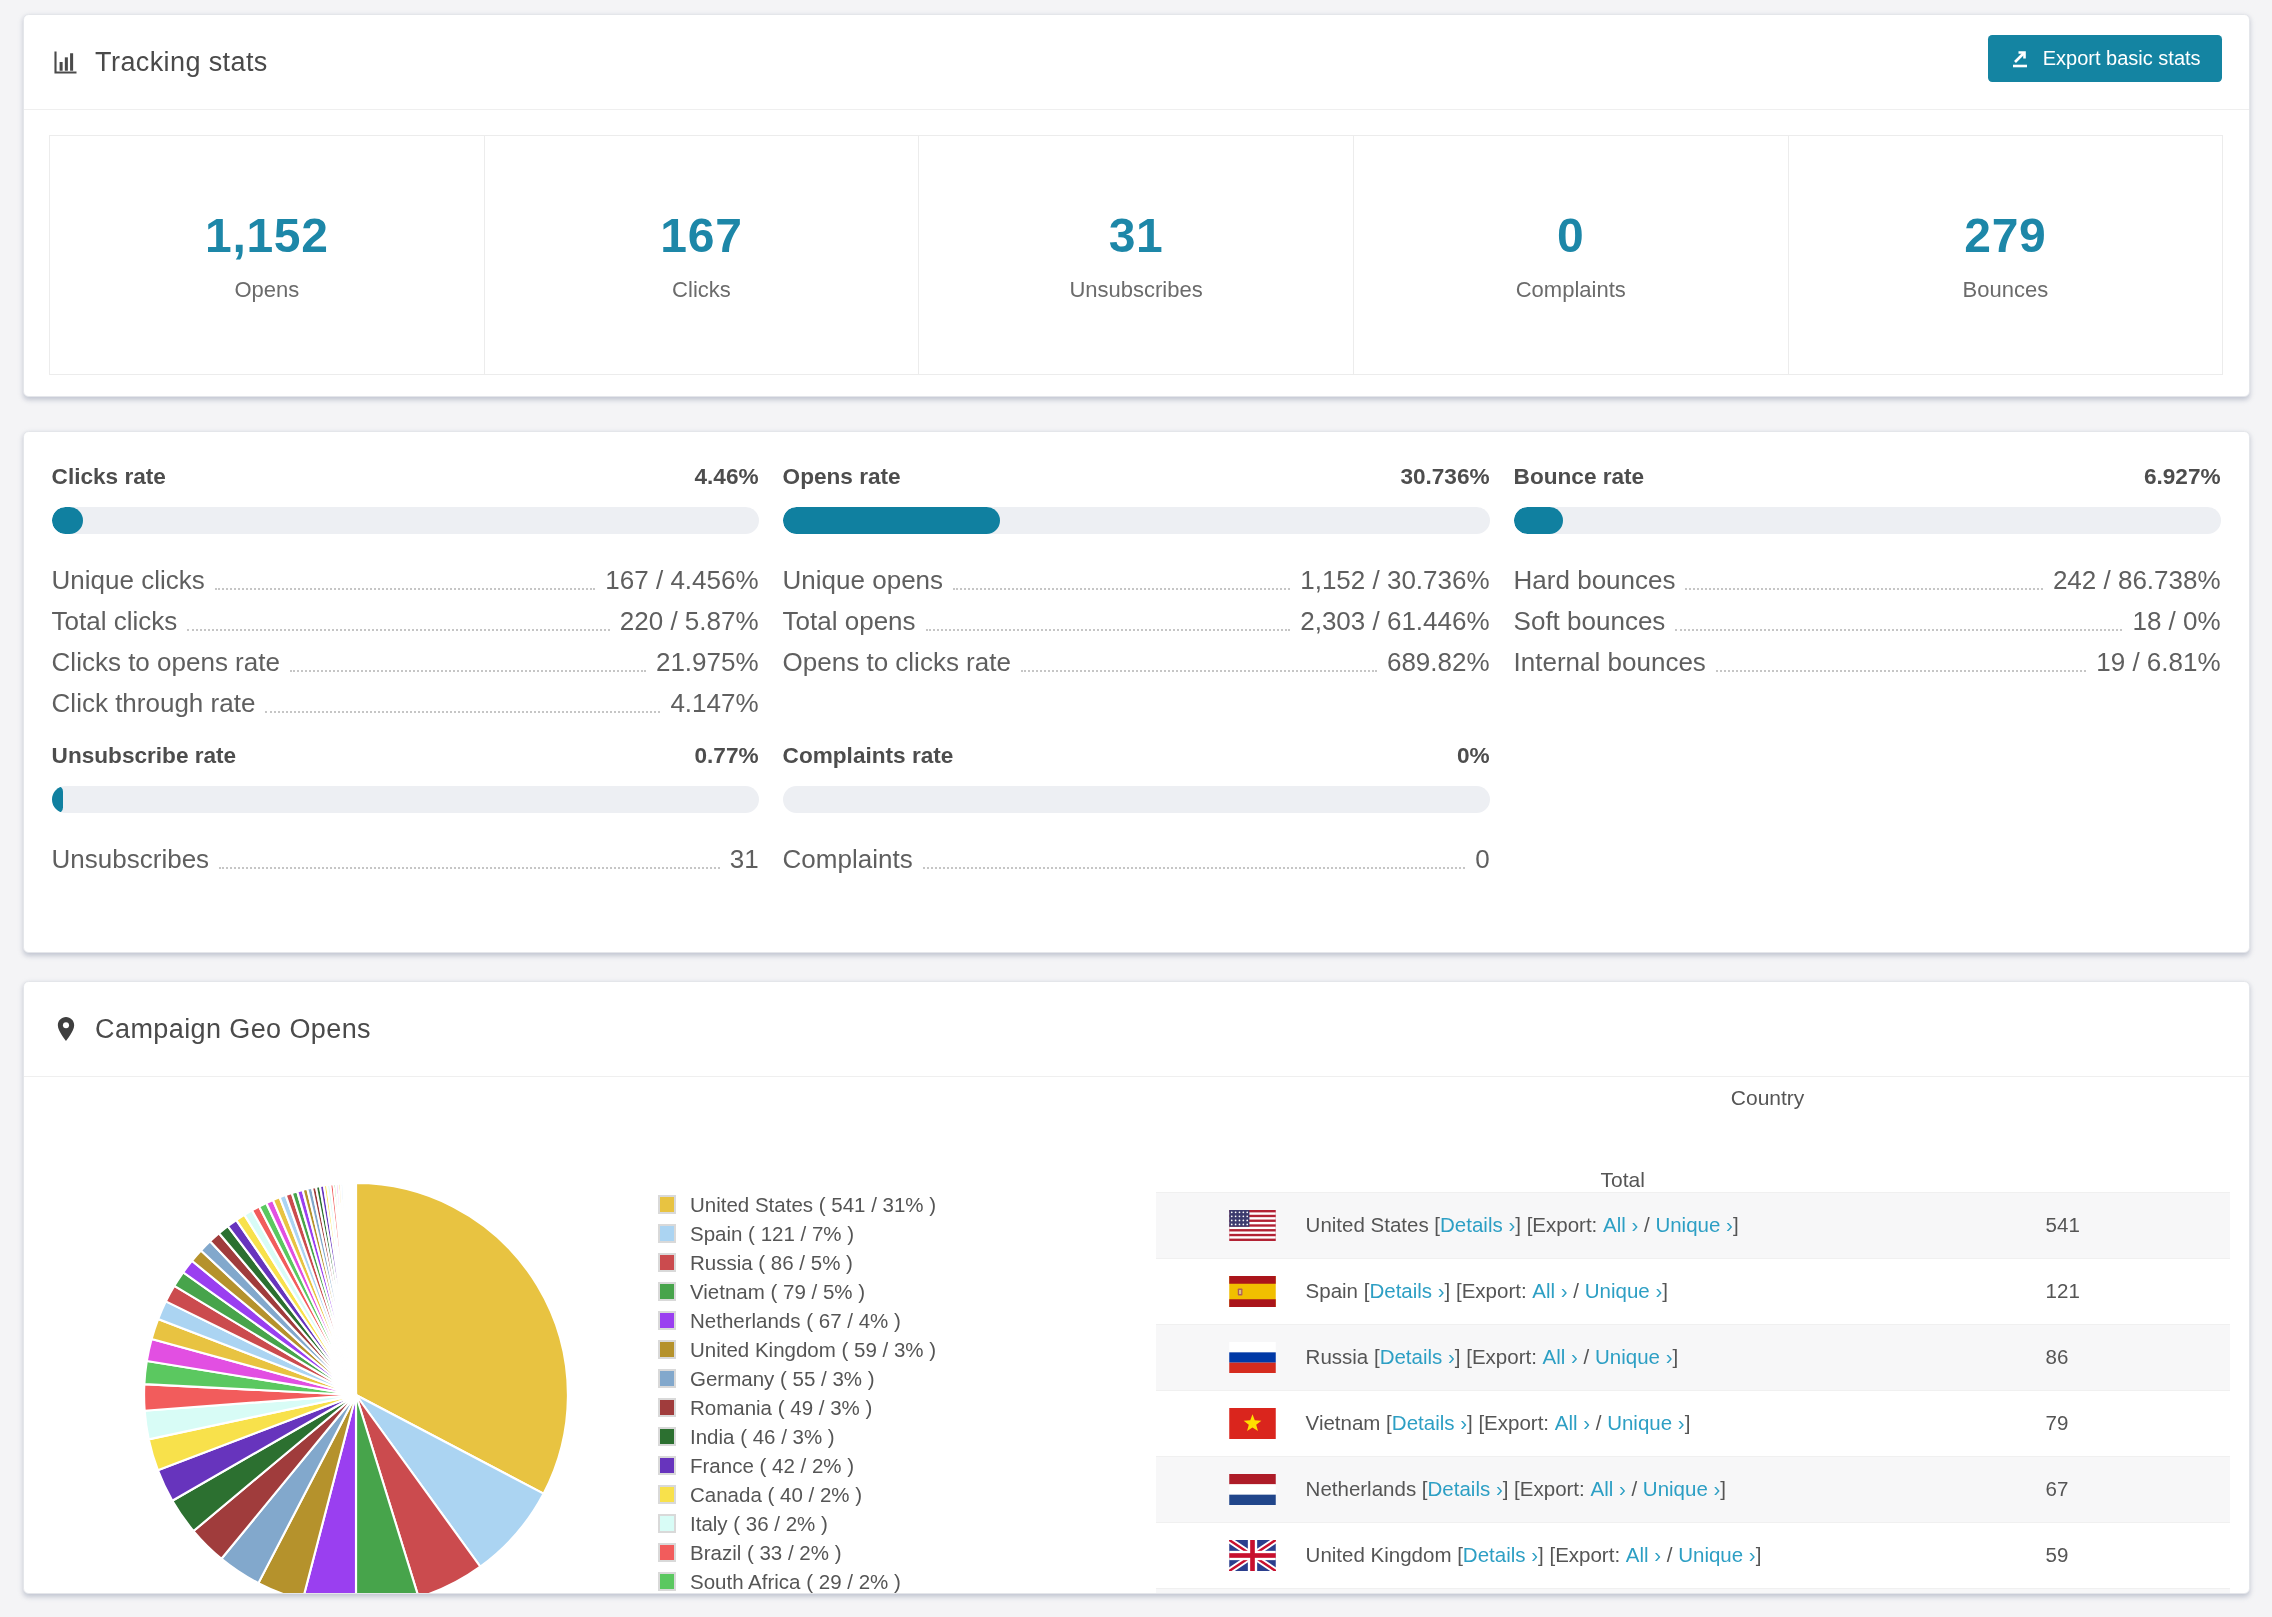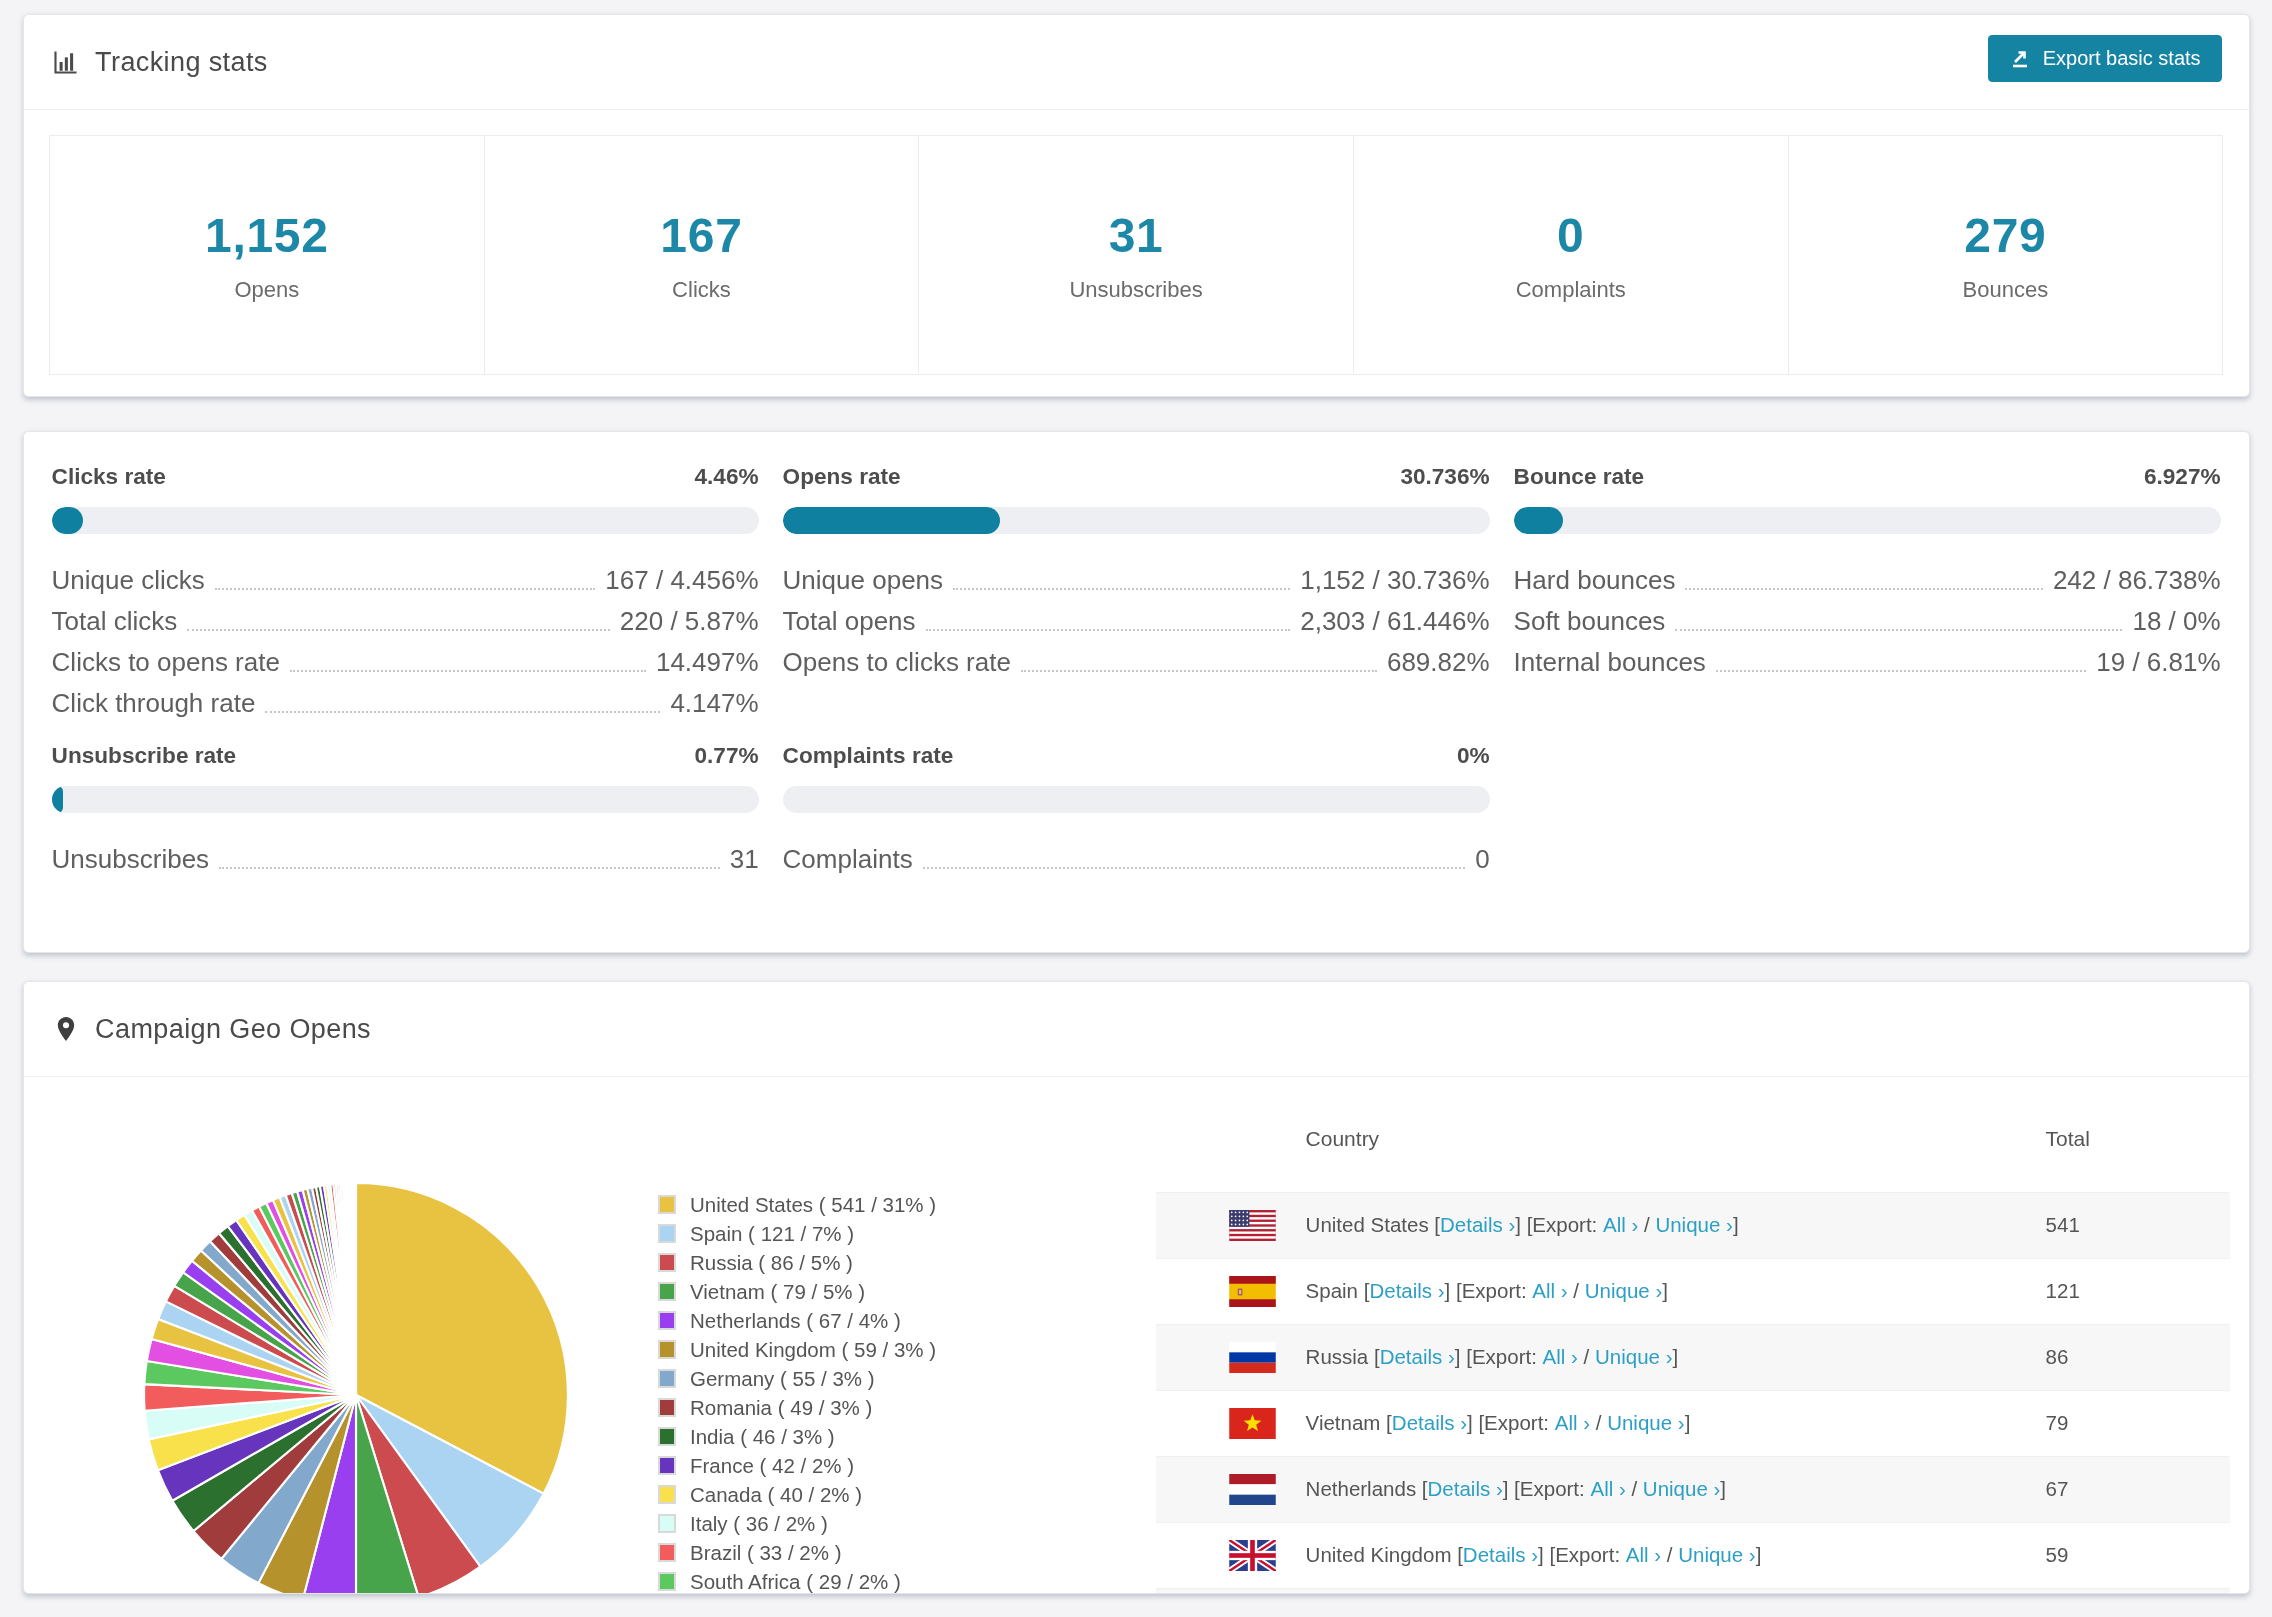--- a/index.html
+++ b/index.html
@@ -35,21 +35,21 @@
   .rate-row { display:flex; align-items:flex-end; height:41px; font-size:26px; color:#5f5f5f; }
   .leader { flex:1; border-bottom:2.1px dotted #c6c6c6; margin:0 10px 6.4px 10px; }
   
   #card-geo { top:981px; height:613px; overflow:hidden; }
   #geo-body { position:relative; height:517px; }
   #pie-wrap { position:absolute; left:113px; top:99px; width:438px; height:438px; }
   #legend { position:absolute; left:634px; top:113px; }
   .legend-item { display:flex; align-items:center; height:29px; font-size:20.5px; color:#555;text-align:center; }
   .legend-swatch { width:18.4px; height:18.4px; border:2.1px solid #d9d9d9; margin-right:14px; flex:0 0 auto; }
   #geo-table { position:absolute; left:1132px; top:8.5px; width:1074px; }
-  .t-head { display:flex; height:106px; align-items:center; font-size:21px; color:#555; }
+  .t-head { display:flex; height:106px; align-items:center; font-size:21px; color:#555;flex-direction:column; }
   .t-head .c-country { padding-left:150px; flex:1; }
   .t-head .c-total { width:184px; }
   .t-row { display:flex; align-items:center; height:66px; font-size:20.5px; color:#555;
            border-top:1.4px solid #f0f0f0; }
   .t-row:nth-child(odd) { background:#f7f7f8; }
   .t-row .c-country { flex:1; display:flex; align-items:center; padding-left:73px; }
   .t-row .c-total { width:184px; }
   .flag { width:47px; height:31px; margin-right:30px; flex:0 0 auto; }
   .lnk { color:#2d9fc4; text-decoration:none; cursor:pointer; }
   .brk { color:#555; }
@@ -116,21 +116,21 @@
             <span>167 / 4.456%</span>
           </div>
           <div class="rate-row">
             <span>Total clicks</span>
             <span class="leader"></span>
             <span>220 / 5.87%</span>
           </div>
           <div class="rate-row">
             <span>Clicks to opens rate</span>
             <span class="leader"></span>
-            <span>14.497%</span>
+            <span>21.975%</span>
           </div>
           <div class="rate-row">
             <span>Click through rate</span>
             <span class="leader"></span>
             <span>4.147%</span>
           </div>
         </div>
       </div>
       <div class="rate-box">
         <div class="rate-head">

